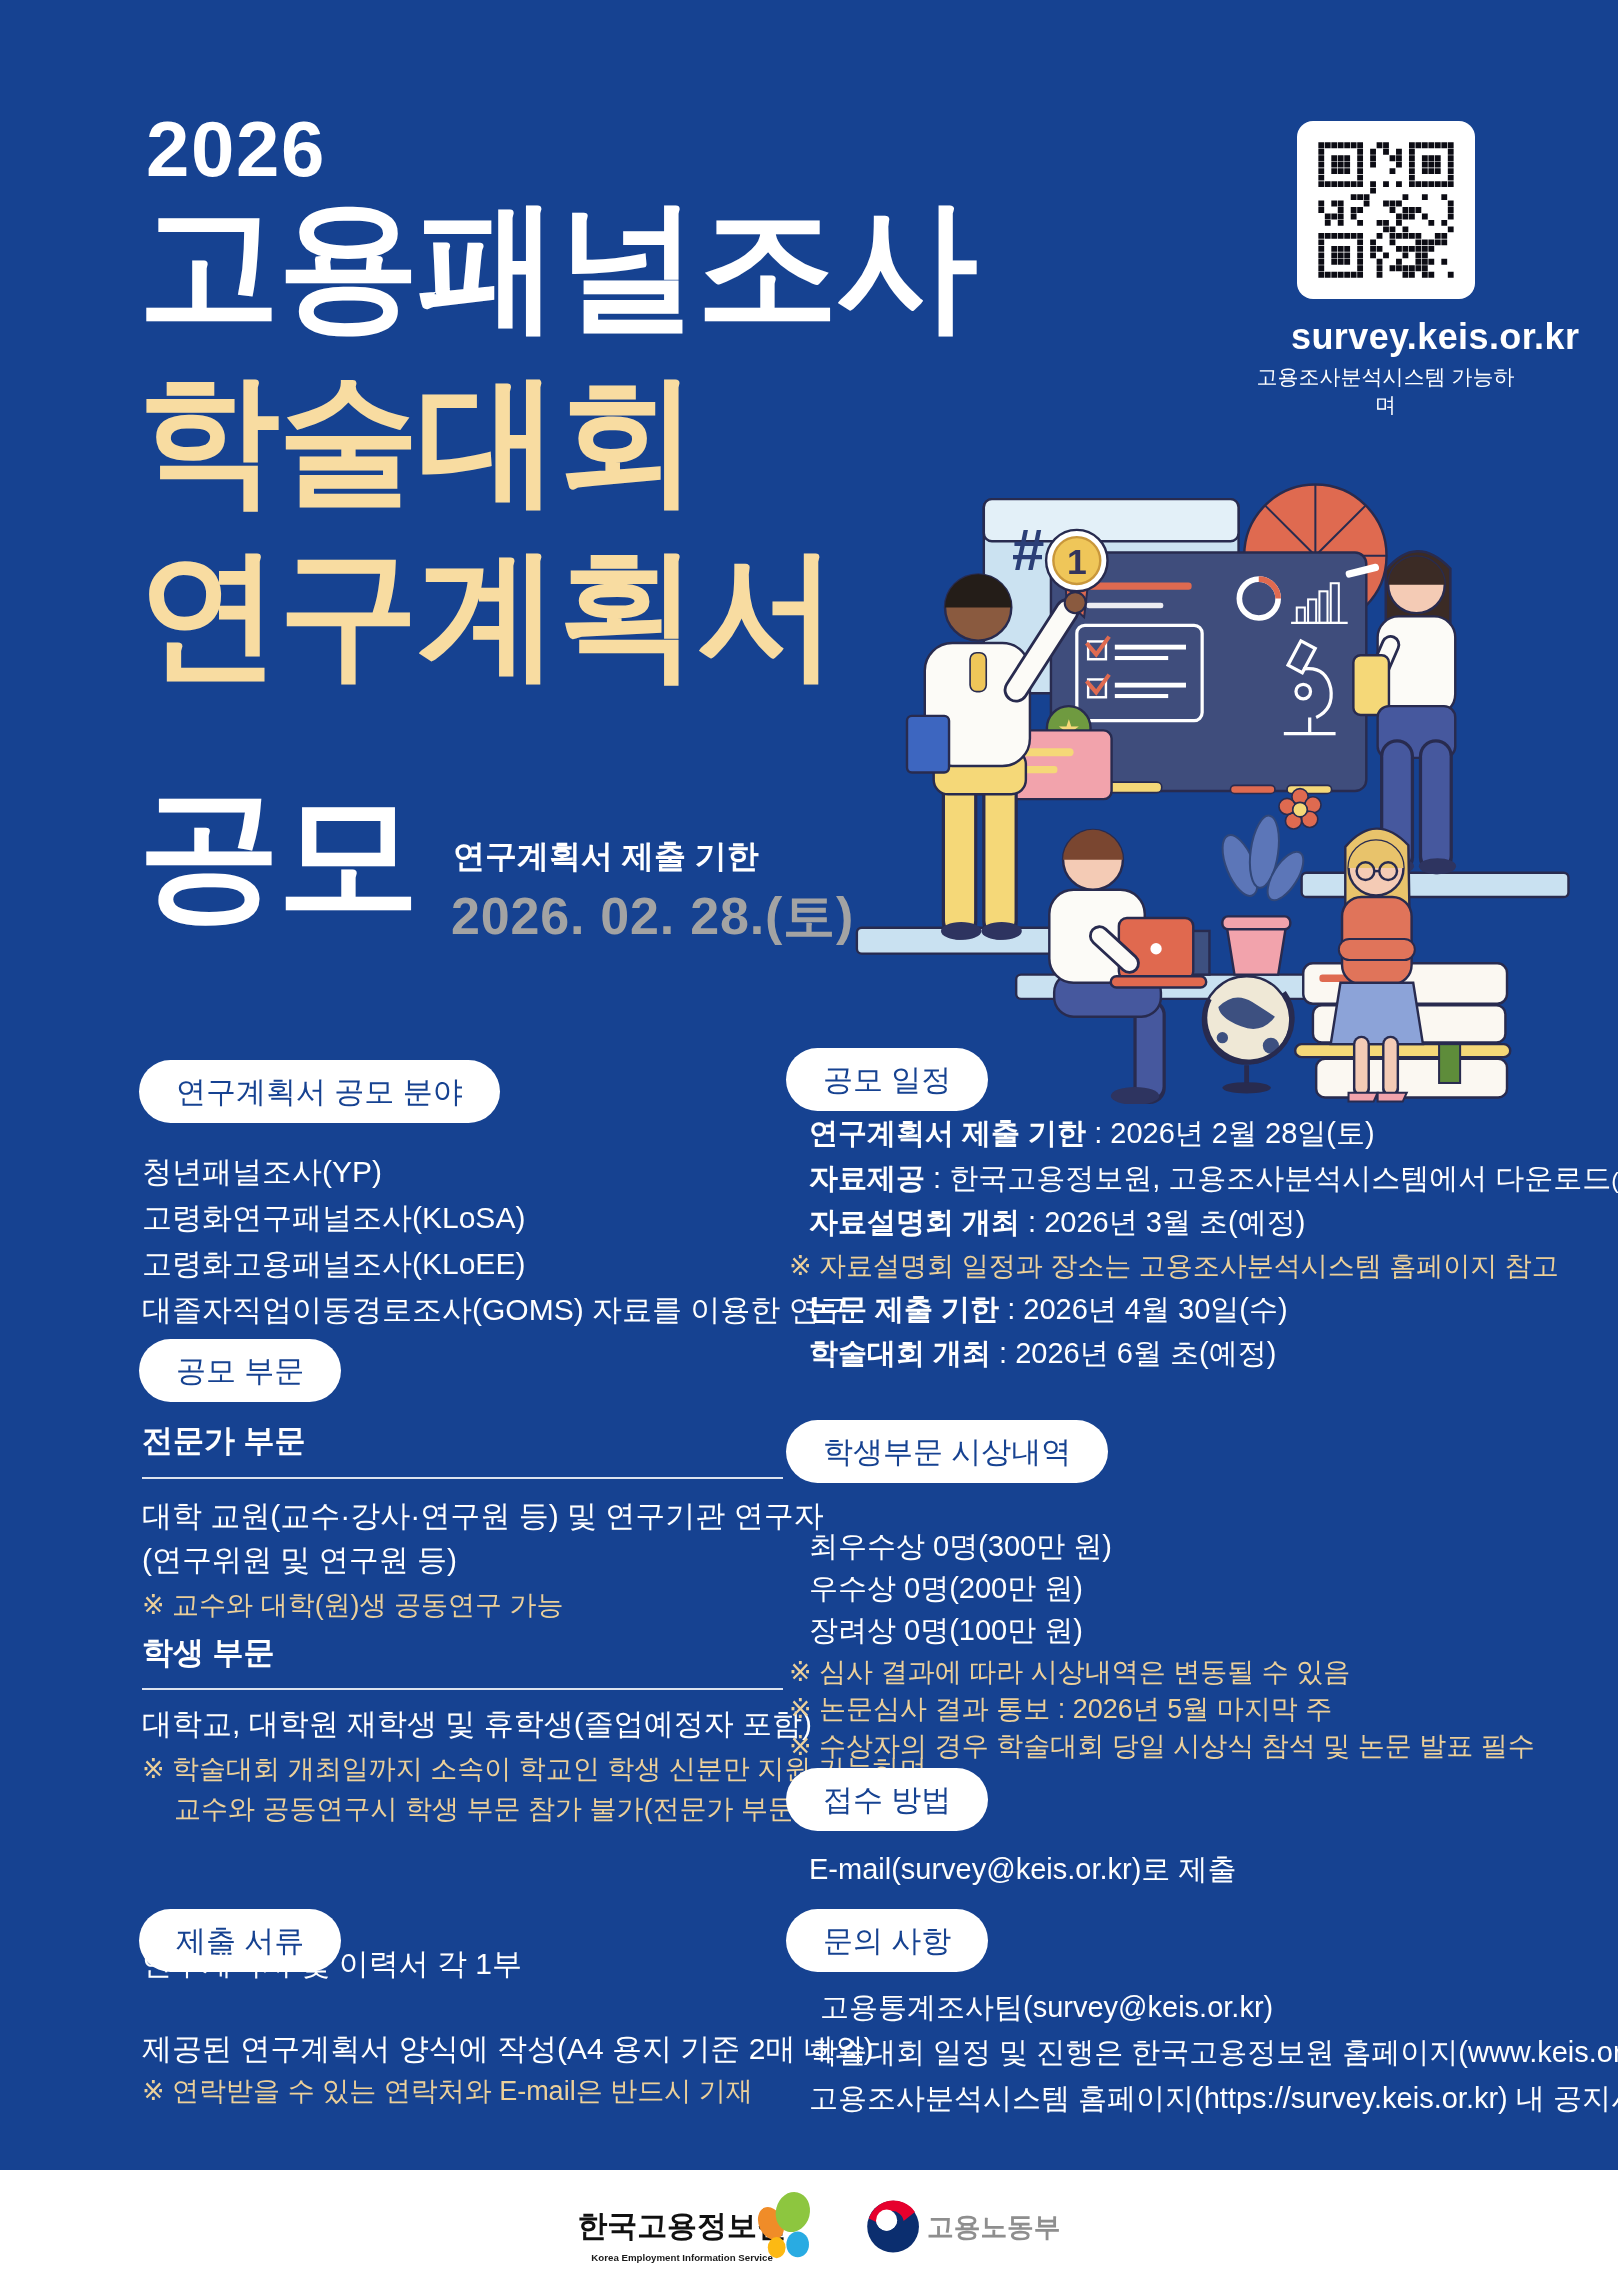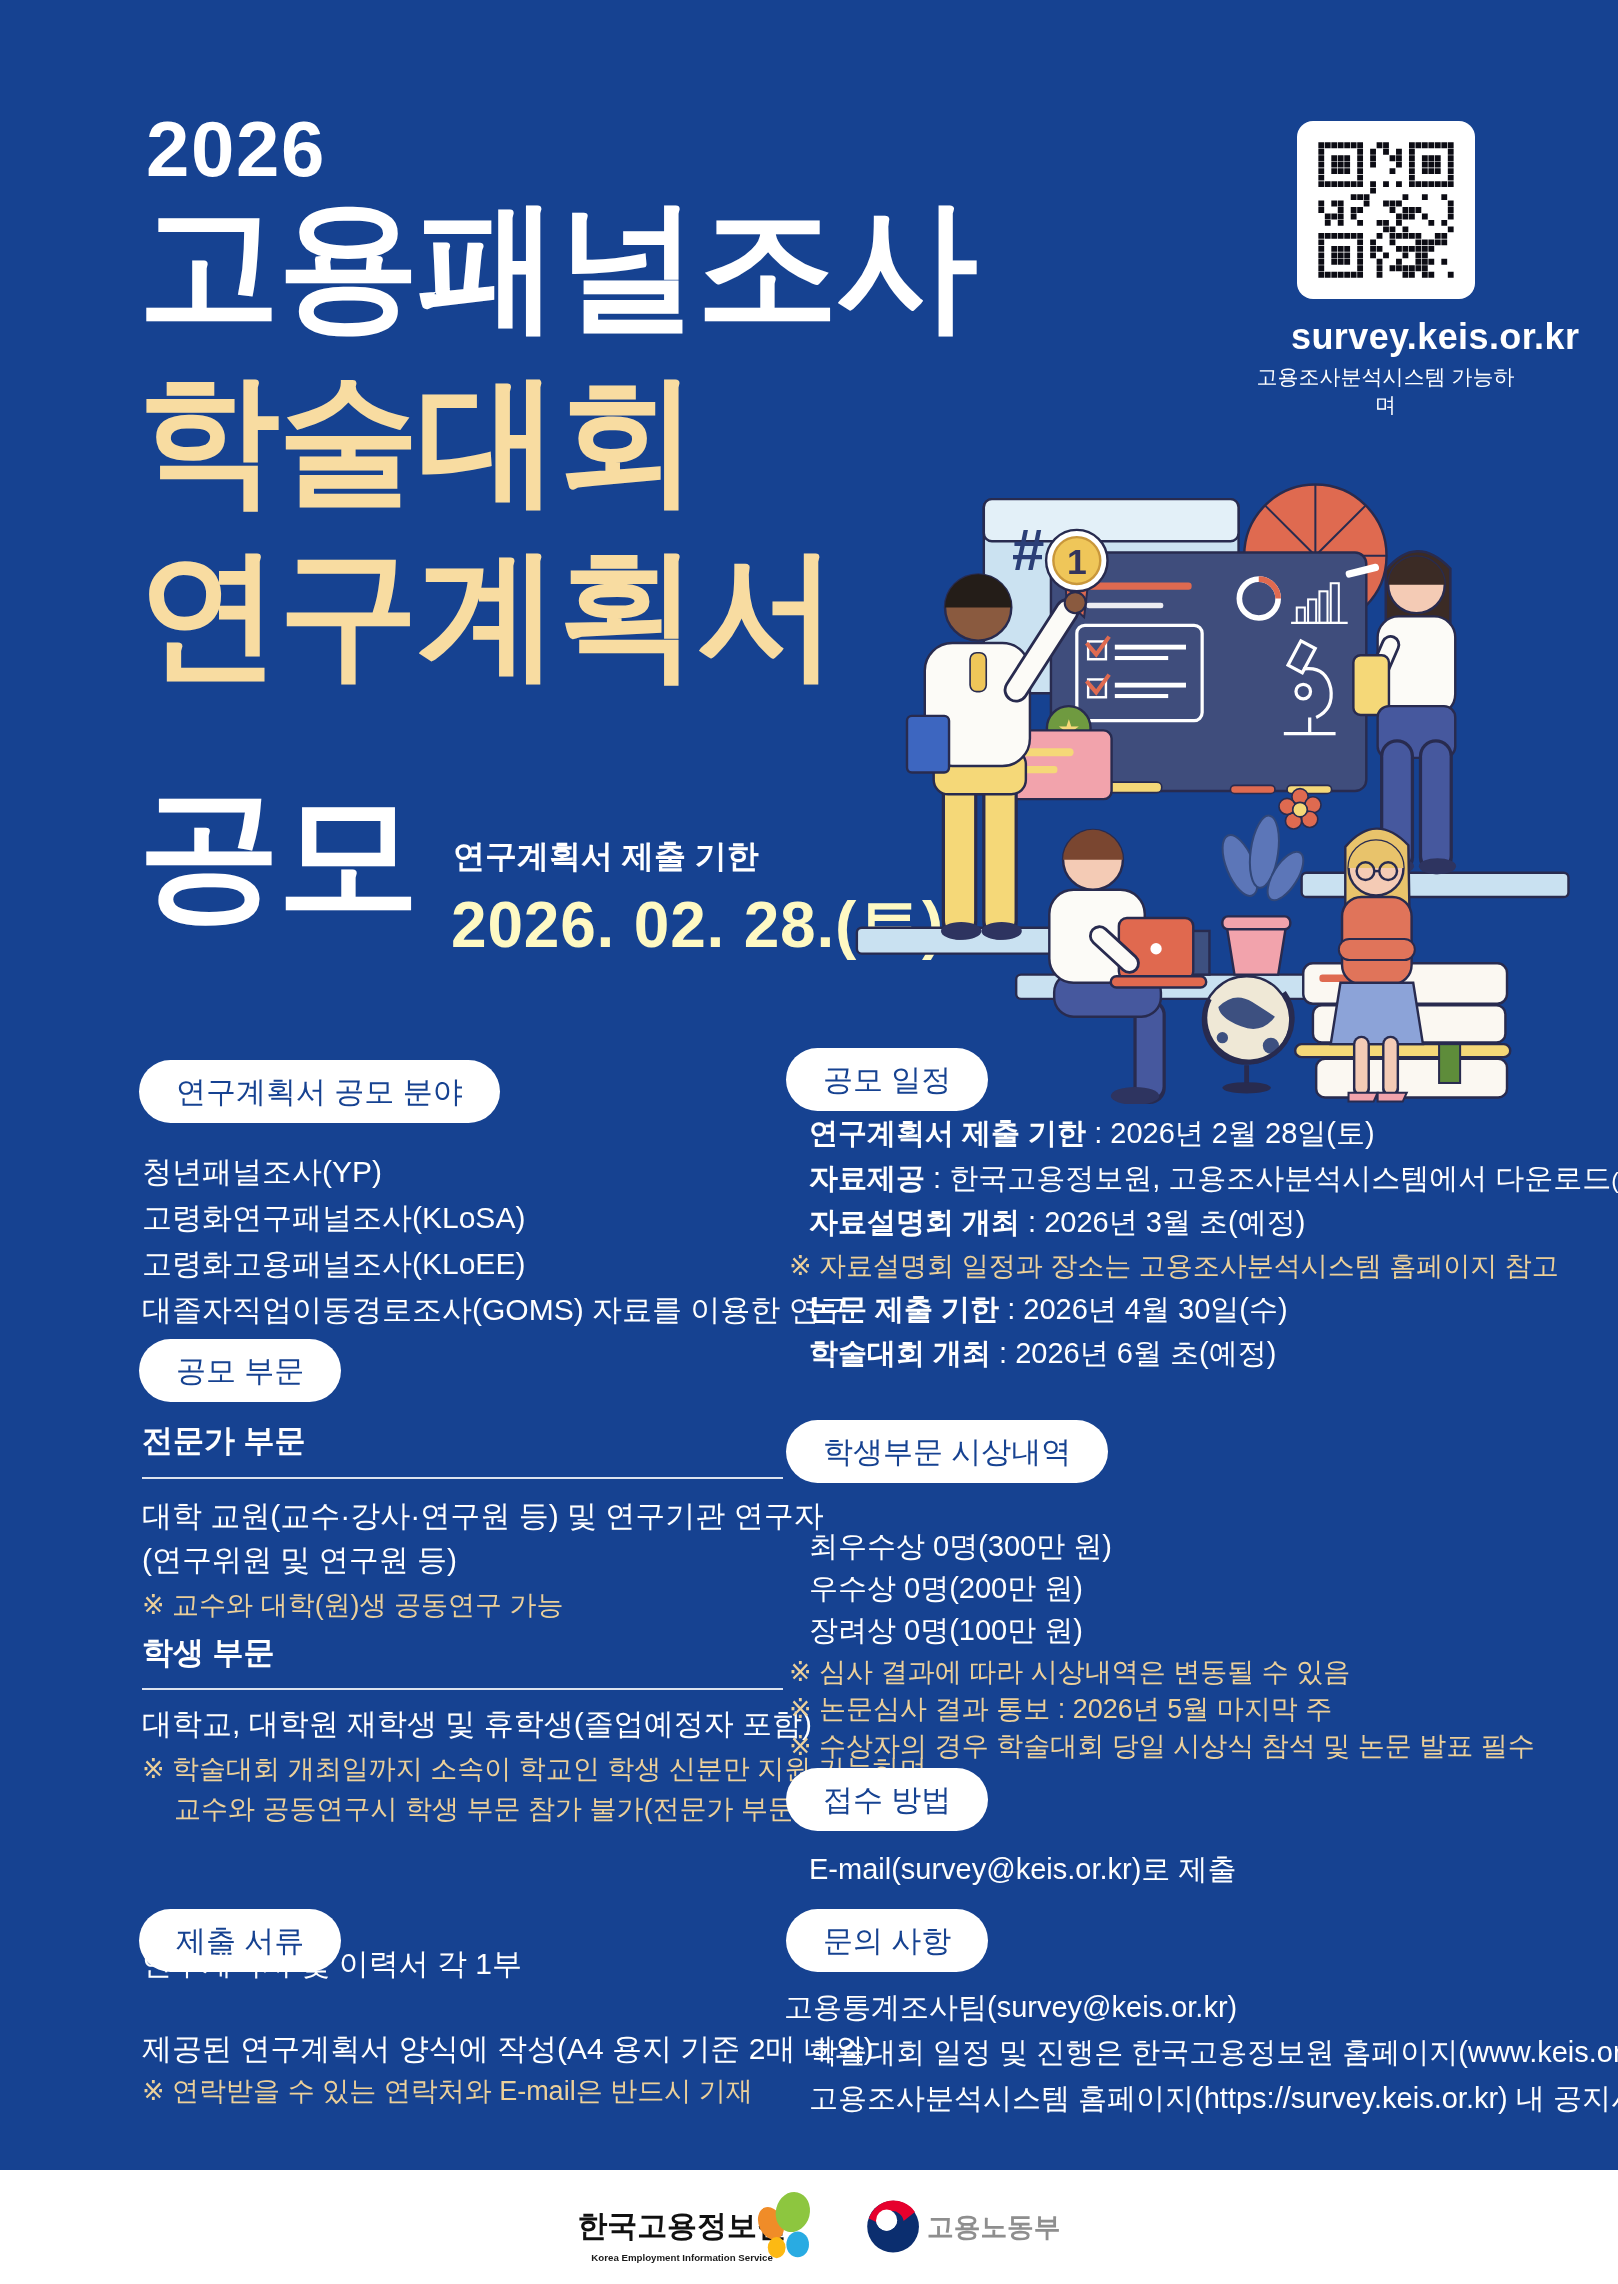--- a/index.html
+++ b/index.html
@@ -5,21 +5,21 @@
   html,body{margin:0;padding:0;}
   body{width:1618px;height:2284px;position:relative;overflow:hidden;
        font-family:"Liberation Sans","DejaVu Sans",sans-serif;
        background:#164291;}
   .abs{position:absolute;}
   .big-title{position:absolute;left:138px;color:#fff;font-size:142px;font-weight:bold;
              line-height:1;letter-spacing:-2.4px;white-space:nowrap;}
   .cream{color:#F8DCA1;}
   .year{position:absolute;left:146px;top:104px;color:#fff;font-size:78px;font-weight:bold;letter-spacing:1.6px;}
   .dl-label{position:absolute;left:453px;top:835px;color:#fff;font-size:32px;font-weight:bold;}
-  .dl-date{position:absolute;left:451px;top:882px;color:#fef9c3;font-size:64px;font-weight:bold;letter-spacing:0.8px;text-align:center;}
+  .dl-date{position:absolute;left:451px;top:882px;color:#a3a3a3;font-size:52px;font-weight:bold;letter-spacing:0.8px;text-align:center;}
   .qr-card{position:absolute;left:1297px;top:121px;width:178px;height:178px;background:#fff;border-radius:16px;}
   .qr-url{position:absolute;left:1256px;top:316px;width:259px;text-align:center;color:#fff;
           font-size:36px;font-weight:bold;letter-spacing:0.4px;margin-left:35px;}
   .qr-caption{position:absolute;left:1256px;top:363px;width:259px;text-align:center;color:#fff;font-size:21px;}
   .pill{position:absolute;background:#fff;border-radius:49px;height:63px;line-height:63px;
         padding:0 37px;font-size:30px;font-weight:normal;color:#164291;white-space:nowrap;}
   .t{position:absolute;color:#fff;font-size:30px;white-space:nowrap;}
   .t36{font-size:29px;margin-left:20px;}
   .sub{font-weight:bold;font-size:31px;text-align:right;}
   .gold{color:#ECD09A;font-size:27px;text-align:right;}
@@ -274,21 +274,21 @@
 <div class="t t36" style="left:789px;top:1569px">우수상 0명(200만 원)</div>
 <div class="t t36" style="left:789px;top:1611px">장려상 0명(100만 원)</div>
 <div class="t gold" style="left:789px;top:1654px">※ 심사 결과에 따라 시상내역은 변동될 수 있음</div>
 <div class="t gold" style="left:789px;top:1691px">※ 논문심사 결과 통보 : 2026년 5월 마지막 주</div>
 <div class="t gold" style="left:789px;top:1728px">※ 수상자의 경우 학술대회 당일 시상식 참석 및 논문 발표 필수</div>
 
 <div class="pill" style="left:786px;top:1768px">접수 방법</div>
 <div class="t t36" style="left:789px;top:1850px">E-mail(survey@keis.or.kr)로 제출</div>
 
 <div class="pill" style="left:786px;top:1909px">문의 사항</div>
-<div class="t t36" style="left:764px;top:1988px">고용통계조사팀(survey@keis.or.kr)</div>
+<div class="t t36" style="left:800px;top:1988px">고용통계조사팀(survey@keis.or.kr)</div>
 <div class="t t36" style="left:789px;top:2033px">학술대회 일정 및 진행은 한국고용정보원 홈페이지(www.keis.or.kr) 및</div>
 <div class="t t36" style="left:789px;top:2079px">고용조사분석시스템 홈페이지(https://survey.keis.or.kr) 내 공지사항을 참고</div>
 
 <div class="footer">
   <svg class="abs" style="left:526px;top:0" width="566" height="114" viewBox="0 0 700 141">
     <g>
       <text x="193" y="82" text-anchor="middle" font-size="37" font-weight="bold" fill="#101010"><tspan id="keis-name">한국고용정보원</tspan></text>
       <text x="193" y="112" text-anchor="middle" font-size="12" font-weight="bold" fill="#1a1a1a"><tspan id="keis-sub">Korea Employment Information Service</tspan></text>
       <g>
         <ellipse cx="303" cy="66" rx="15" ry="21" fill="#F08C28" transform="rotate(-24 303 66)"></ellipse>

